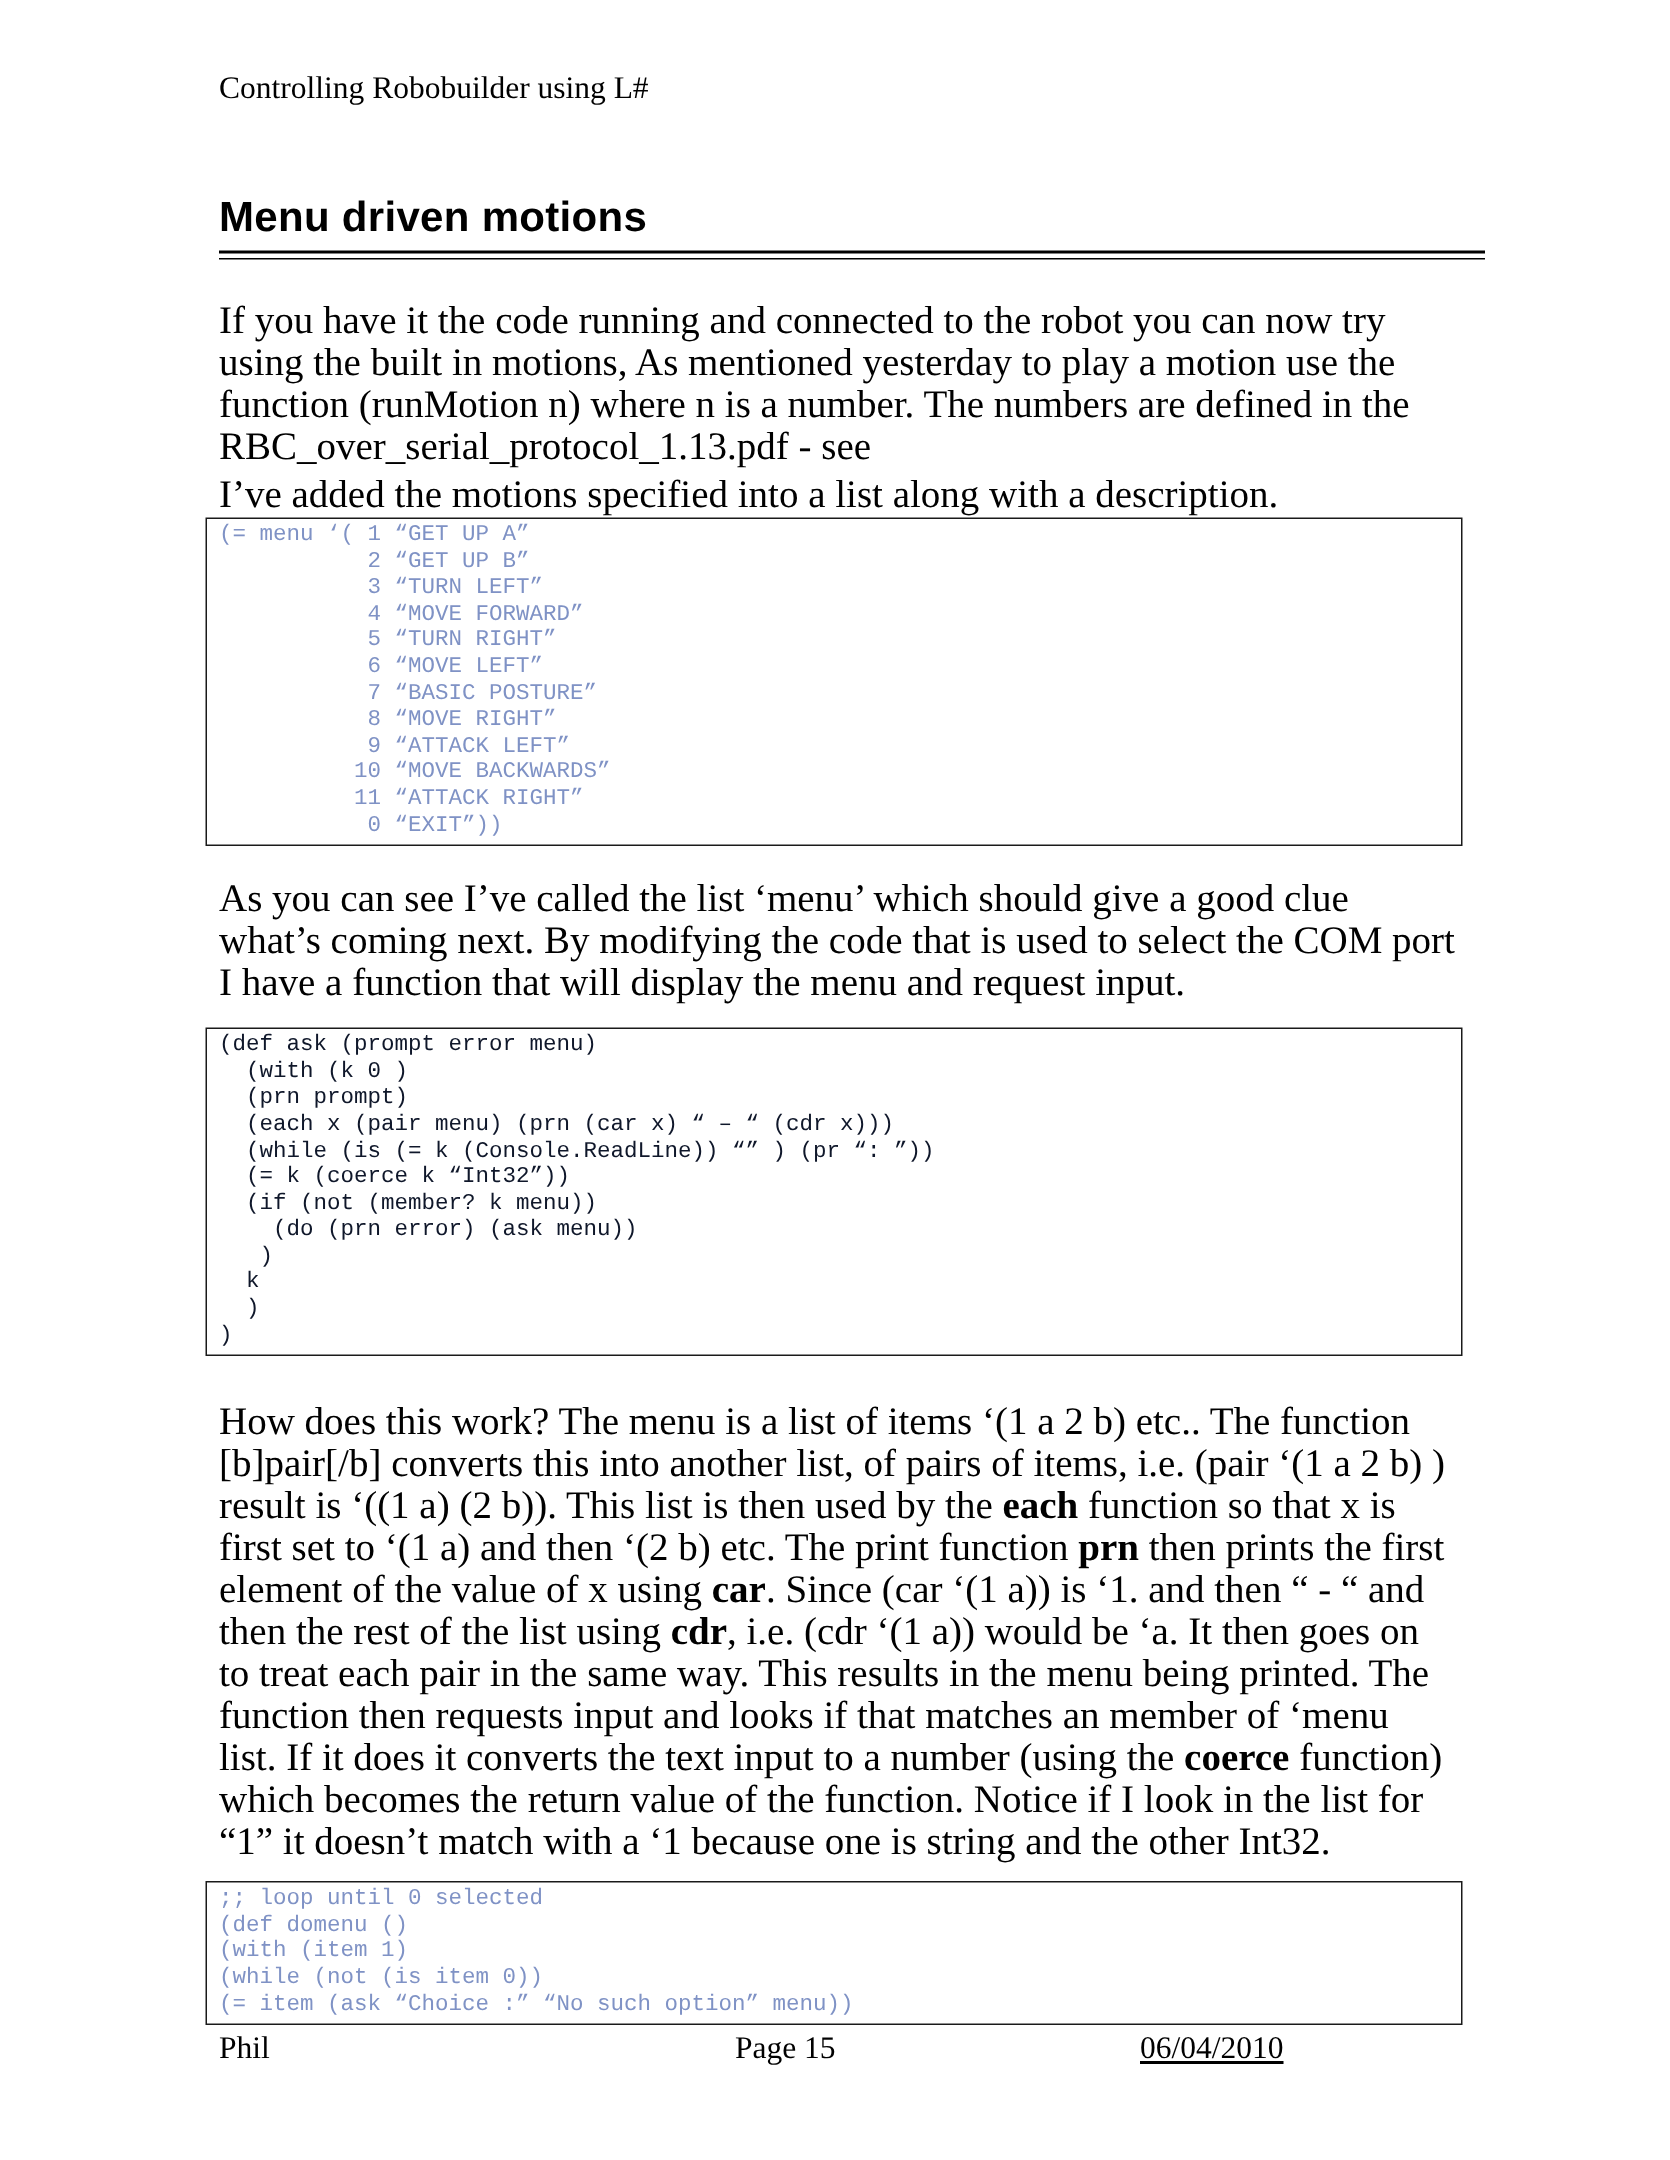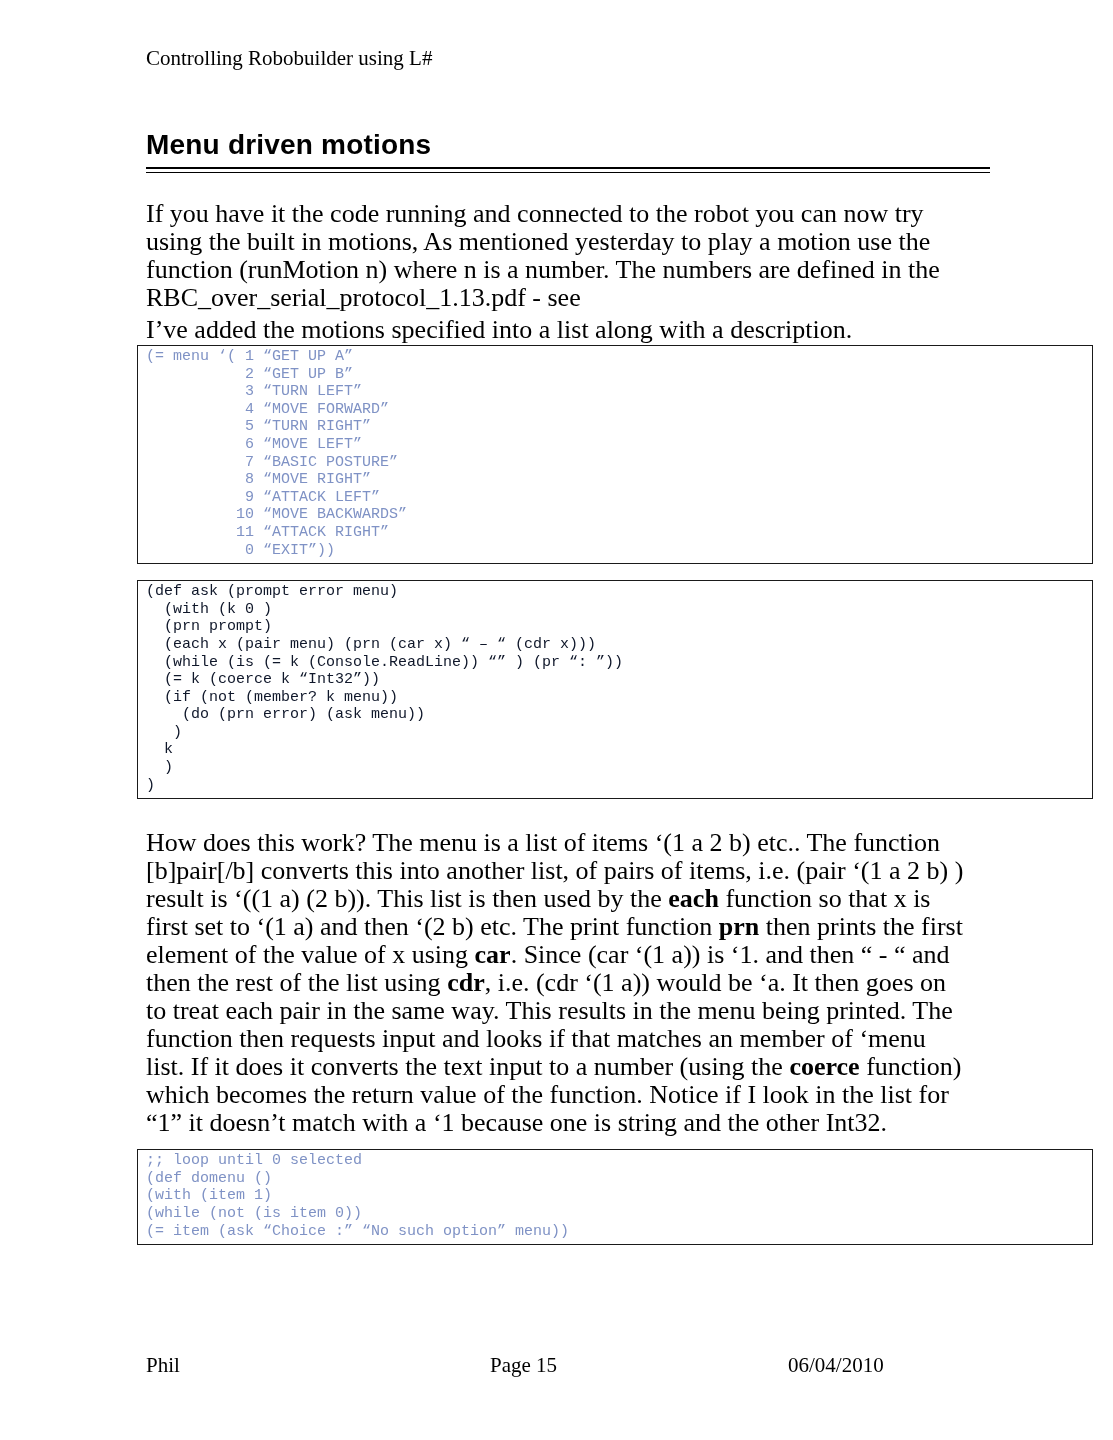--- a/index.html
+++ b/index.html
@@ -45,38 +45,38 @@
   p.p-explain { margin-top: 21px; }
   p.p-how     { margin-top: 30px; }
   p.p-while   { margin-top: 5px; }
   pre.code-block {
     font-family: "Liberation Mono", "DejaVu Sans Mono", monospace;
     font-size: 15px;
     line-height: 17.6px;
     white-space: pre;
     border: 1px solid #1a1a1a;
     background: #ffffff;
-    width: 956px;
+    width: 838px;
     margin-left: -9px;
     padding: 2px 8px 4px 8px;
     overflow: hidden;
   }
   pre.cb-menu   { margin-top: 1px; }
   pre.cb-ask    { margin-top: 16px; }
   pre.cb-domenu { margin-top: 12px; }
   .doc-footer {
     position: absolute;
     top: 1352px; left: 0;
     width: 1113px;
     font-size: 21px;
     line-height: 26px;
   }
   .footer-author { position: absolute; left: 146px; }
   .footer-page   { position: absolute; left: 490px; }
-  .footer-date   { position: absolute; left: 788px; }
+  .footer-date   { position: absolute; left: 760px; text-decoration: underline; }
 </style>
 </head>
 <body>
 
 <div class="content">
 
   <div class="doc-header">Controlling Robobuilder using L#</div>
 
   <div class="section-title">Menu driven motions</div>
 
@@ -92,20 +92,21 @@
            4 “MOVE FORWARD”
            5 “TURN RIGHT”
            6 “MOVE LEFT”
            7 “BASIC POSTURE”
            8 “MOVE RIGHT”
            9 “ATTACK LEFT”
           10 “MOVE BACKWARDS”
           11 “ATTACK RIGHT”
            0 “EXIT”))</pre>
 
+  <p class="body-text p-explain"><span>As you can see I’ve called the list ‘menu’ which should give a good clue what’s coming next. By modifying the code that is used to select the COM port I have a function that will display the menu and request input.</span></p>
 
   <pre class="code-block cb-ask" style="color: #0f172a;">(def ask (prompt error menu)
   (with (k 0 )
   (prn prompt)
   (each x (pair menu) (prn (car x) “ – “ (cdr x)))
   (while (is (= k (Console.ReadLine)) “” ) (pr “: ”))
   (= k (coerce k “Int32”))
   (if (not (member? k menu))
     (do (prn error) (ask menu))
    )

